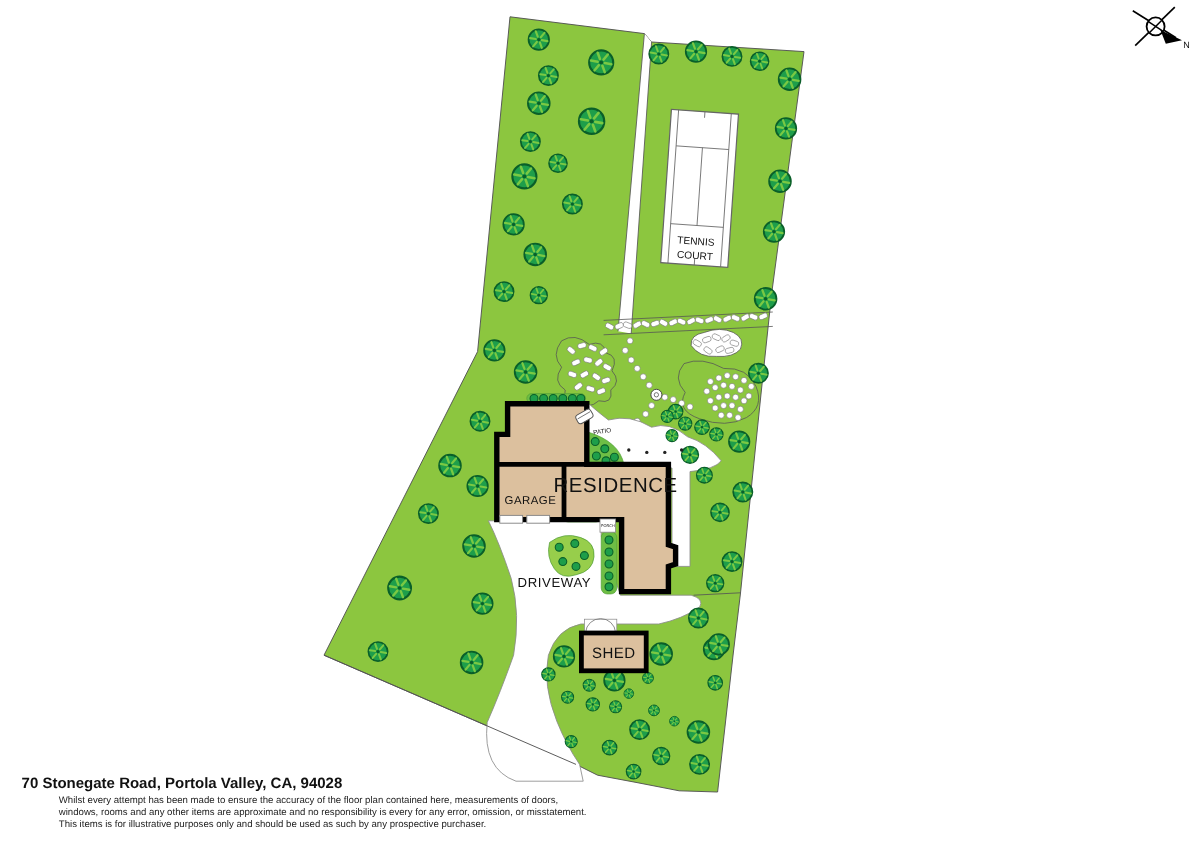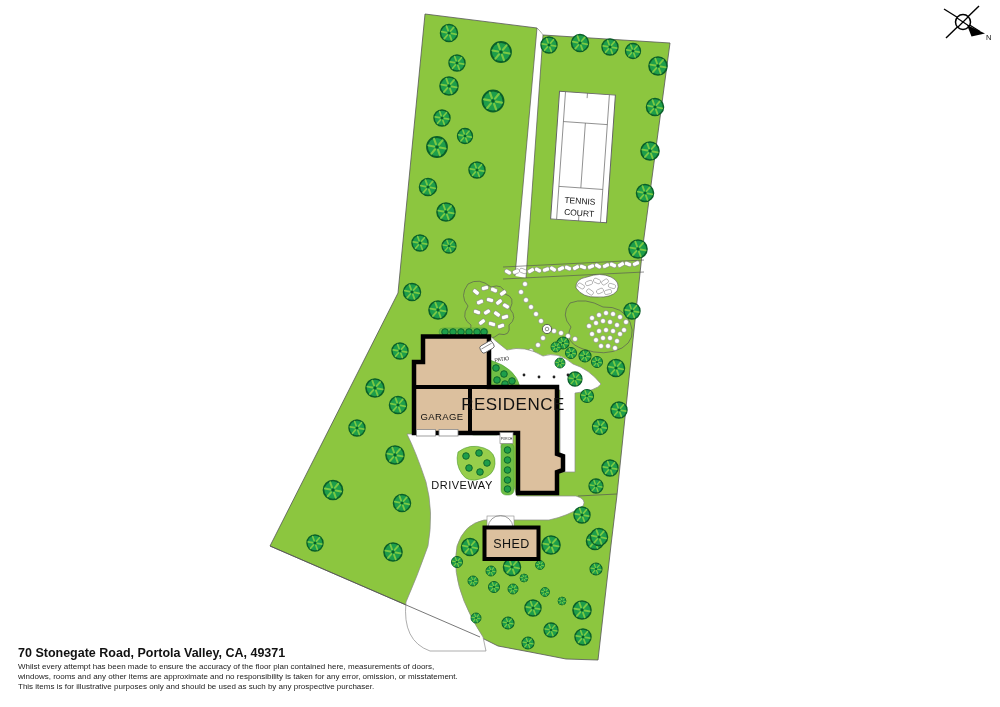--- a/index.html
+++ b/index.html
@@ -2,21 +2,21 @@
 <html><head>
 <meta charset="utf-8">
 <style>
   html,body{margin:0;padding:0;background:#fff;}
   body{width:1000px;height:707px;position:relative;overflow:hidden;
        font-family:"Liberation Sans",sans-serif;}
   #plan-svg{position:absolute;left:0;top:0;}
   .lbl{font-family:"Liberation Sans",sans-serif;fill:#111;}
   .footer{position:absolute;left:18px;top:646px;width:520px;color:#111;}
   .footer-title{font-size:12.5px;font-weight:bold;margin:0 0 2px 0;}
-  .footer-line{font-size:8px;line-height:9.8px;color:#222;}
+  .footer-line{font-size:8px;line-height:9.8px;color:#222;margin-left:31px;}
 </style>
 </head>
 <body>
 
 <svg id="plan-svg" width="1000" height="707" viewBox="0 0 1000 707">
   <defs>
     <g id="tree">
       <circle r="10" fill="#1E9E4A" stroke="#0A5F29" stroke-width="1.8"></circle>
       <g stroke="#7AC943" stroke-width="2.1" stroke-linecap="round">
         <line x1="3" y1="0" x2="8.6" y2="0" transform="rotate(10)"></line>
@@ -326,17 +326,17 @@
     <line x1="946" y1="38" x2="979" y2="6" stroke="#000" stroke-width="1.4"></line>
     <circle cx="963" cy="22" r="7.5" fill="#fff" stroke="#000" stroke-width="1.5"></circle>
     <line x1="957" y1="18" x2="969" y2="26" stroke="#000" stroke-width="1.2"></line>
     <line x1="958" y1="27" x2="968" y2="17" stroke="#000" stroke-width="1.2"></line>
     <polygon points="985,33.5 967,25 971.5,36.5" fill="#000"></polygon>
     <text class="lbl" x="986" y="40" font-size="7.5">N</text>
   </g>
 </svg>
 
 <div class="footer">
-  <div class="footer-title">70 Stonegate Road, Portola Valley, CA, 49371</div>
+  <div class="footer-title">70 Stonegate Road, Portola Valley, CA, 94028</div>
   <div class="footer-line">Whilst every attempt has been made to ensure the accuracy of the floor plan contained here, measurements of doors,</div>
-  <div class="footer-line">windows, rooms and any other items are approximate and no responsibility is taken for any error, omission, or misstatement.</div>
+  <div class="footer-line">windows, rooms and any other items are approximate and no responsibility is every for any error, omission, or misstatement.</div>
   <div class="footer-line">This items is for illustrative purposes only and should be used as such by any prospective purchaser.</div>
 </div>
 
 </body></html>

